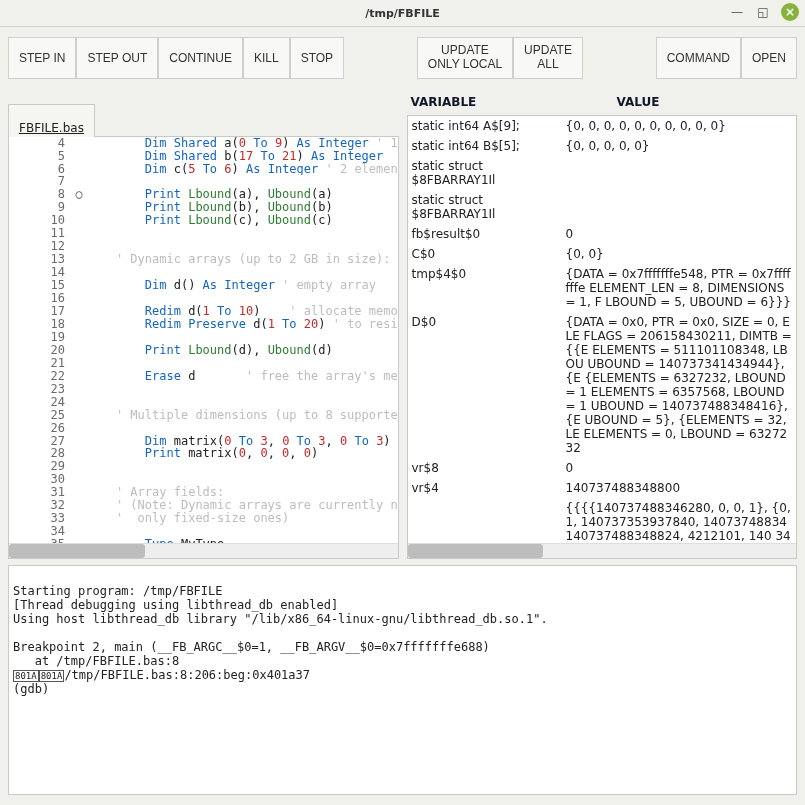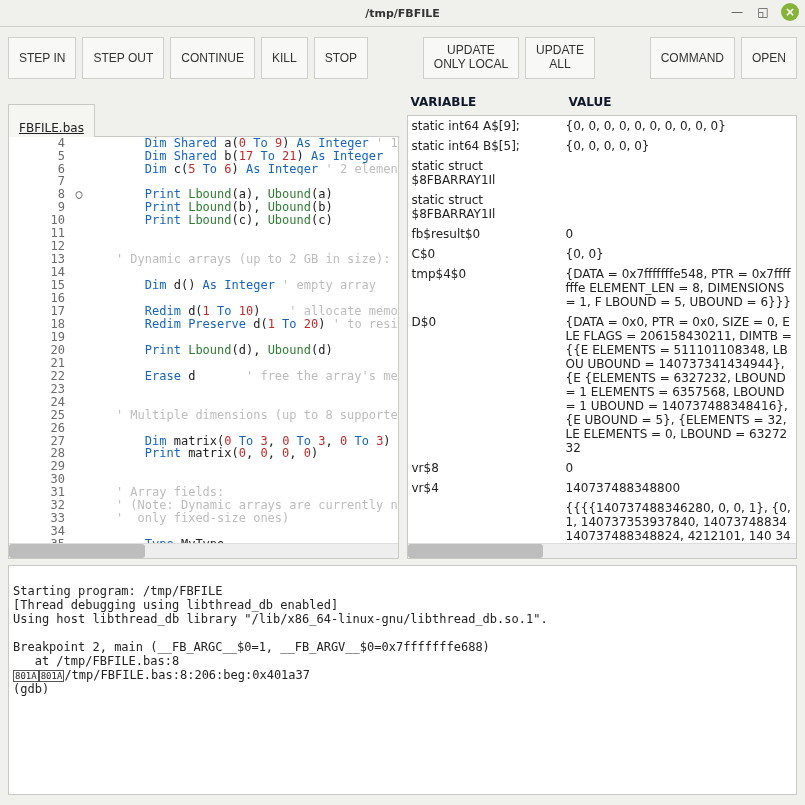--- a/index.html
+++ b/index.html
@@ -2,21 +2,21 @@
 <html><head>
 <meta charset="utf-8">
 <style>
   html,body{margin:0;padding:0;font-family:"DejaVu Sans",Arial,sans-serif;font-size:12px;color:#222;background:#f0f1ec;}
   .window{width:805px;height:805px;box-sizing:border-box;display:flex;flex-direction:column;background:#f0f1ec;}
   .titlebar{height:26px;display:flex;align-items:center;justify-content:center;position:relative;border-bottom:1px solid #d0d0cc;}
   .titlebar-title{font-weight:bold;font-size:11px;color:#333;}
   .titlebar-btns{position:absolute;right:6px;top:3px;display:flex;gap:10px;align-items:center;}
   .tb-btn{width:16px;height:16px;display:flex;align-items:center;justify-content:center;color:#555;}
   .tb-close{width:18px;height:18px;border-radius:50%;background:#88b33b;color:#fff;font-weight:bold;font-size:12px;line-height:18px;text-align:center;}
-  .toolbar{display:flex;padding:10px 8px;gap:6px;}
+  .toolbar{display:flex;padding:10px 8px;}
   .btn{border:1px solid #cfcfcb;background:#f8f8f6;padding:6px 10px;font-size:12px;color:#333;cursor:pointer;}
   .btn.multi{line-height:1.15;text-align:center;}
   .spacer{flex:1;}
   .content{flex:1;display:flex;min-height:0;padding:0 8px;gap:8px;}
   .left{flex:1;display:flex;flex-direction:column;min-width:0;}
   .tabbar{display:flex;border-bottom:1px solid #c9c9c5;}
   .tab{padding:16px 10px;border:1px solid #c9c9c5;border-bottom:none;background:#f5f5f1;font-size:12px;position:relative;top:15px;text-decoration:underline;}
   .code-wrap{flex:1;overflow:hidden;border:1px solid #c9c9c5;border-top:none;background:#fff;font-family:monospace;font-size:12px;line-height:1.08;position:relative;}
   .code-line{display:flex;white-space:pre;}
   .ln{width:56px;text-align:right;color:#6a6a6a;padding-right:6px;flex:none;}
@@ -25,21 +25,21 @@
   .kw{color:#1565c0;}
   .num{color:#c62828;}
   .fn{color:#2e7d32;}
   .cmt{color:#bdbdbd;}
   .hscroll{height:14px;border-top:1px solid #ddd;background:#eee;position:absolute;left:0;right:0;bottom:0;}
   .hscroll-thumb{height:100%;width:35%;background:#bdbdbd;border-radius:3px;}
 
   .right{flex:1;display:flex;flex-direction:column;min-width:0;}
   .vars-head{display:flex;border-bottom:1px solid #c9c9c5;font-weight:bold;color:#0f172a;}
   .vars-head .c1{width:150px;padding:6px 4px;}
-  .vars-head .c2{flex:1;padding:6px 4px;}
+  .vars-head .c2{flex:1;padding:6px 4px;margin-left:48px;}
   .vars-body{flex:1;overflow:hidden;border:1px solid #c9c9c5;border-top:none;background:#fff;position:relative;}
   .vrow{display:flex;align-items:flex-start;padding:3px 4px;font-size:12px;}
   .vrow .c1{width:150px;flex:none;padding-right:4px;}
   .vrow .c2{flex:1;word-break:break-all;}
 
   .console{height:220px;margin:6px 8px 10px 8px;border:1px solid #c9c9c5;background:#fff;font-family:monospace;font-size:12px;padding:4px;white-space:pre-wrap;color:#222;overflow:hidden;}
   .boxed{border:1px solid #555;font-size:9px;padding:0 1px;}
 </style>
 </head>
 <body>

